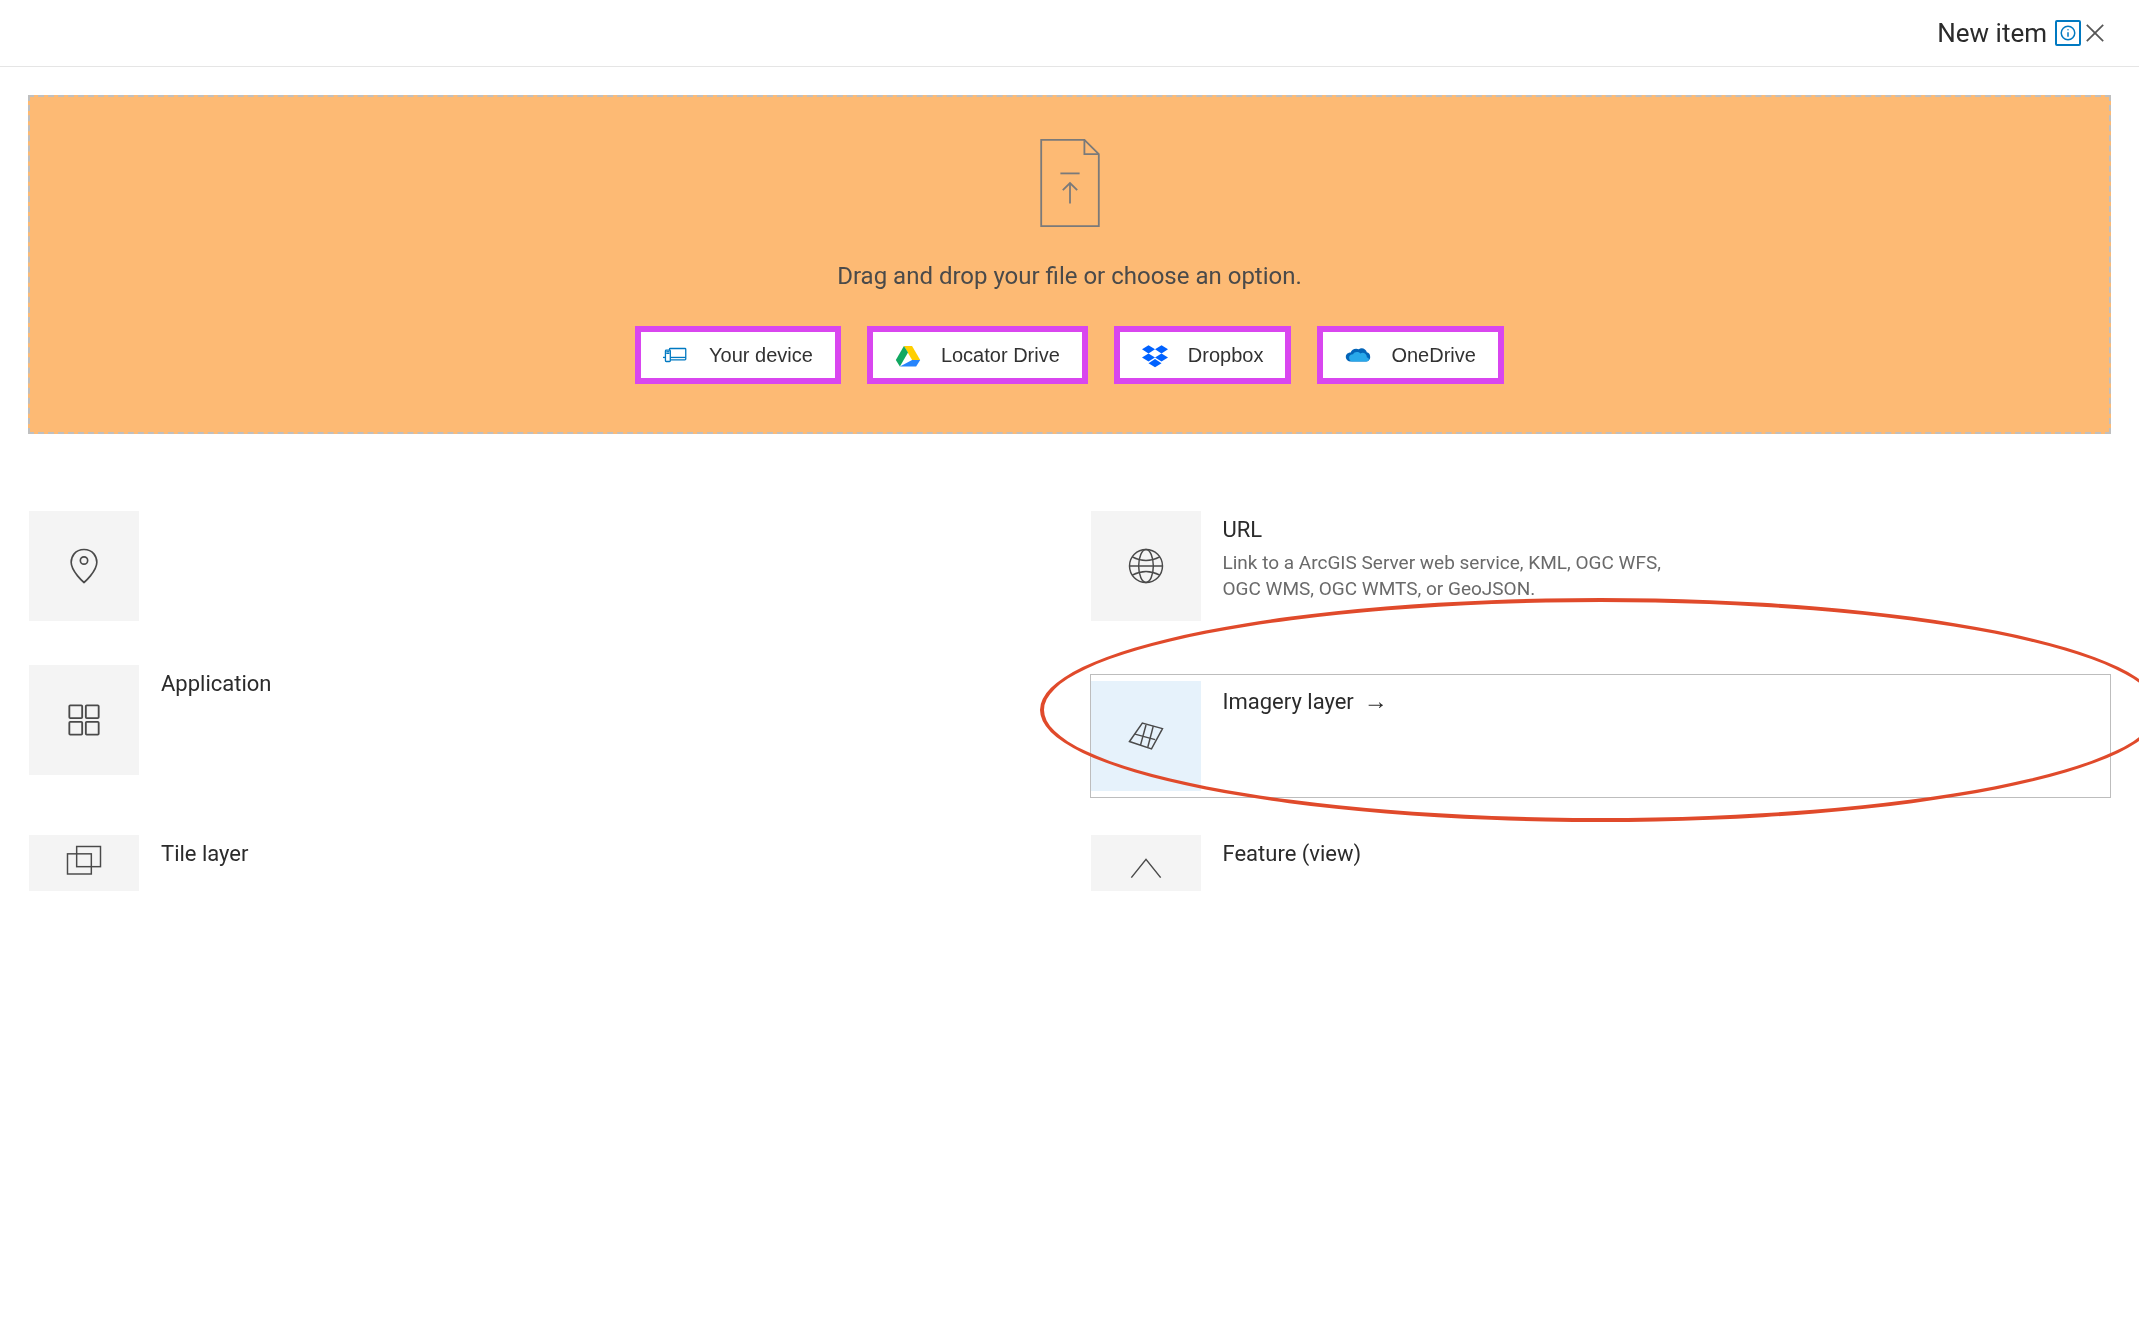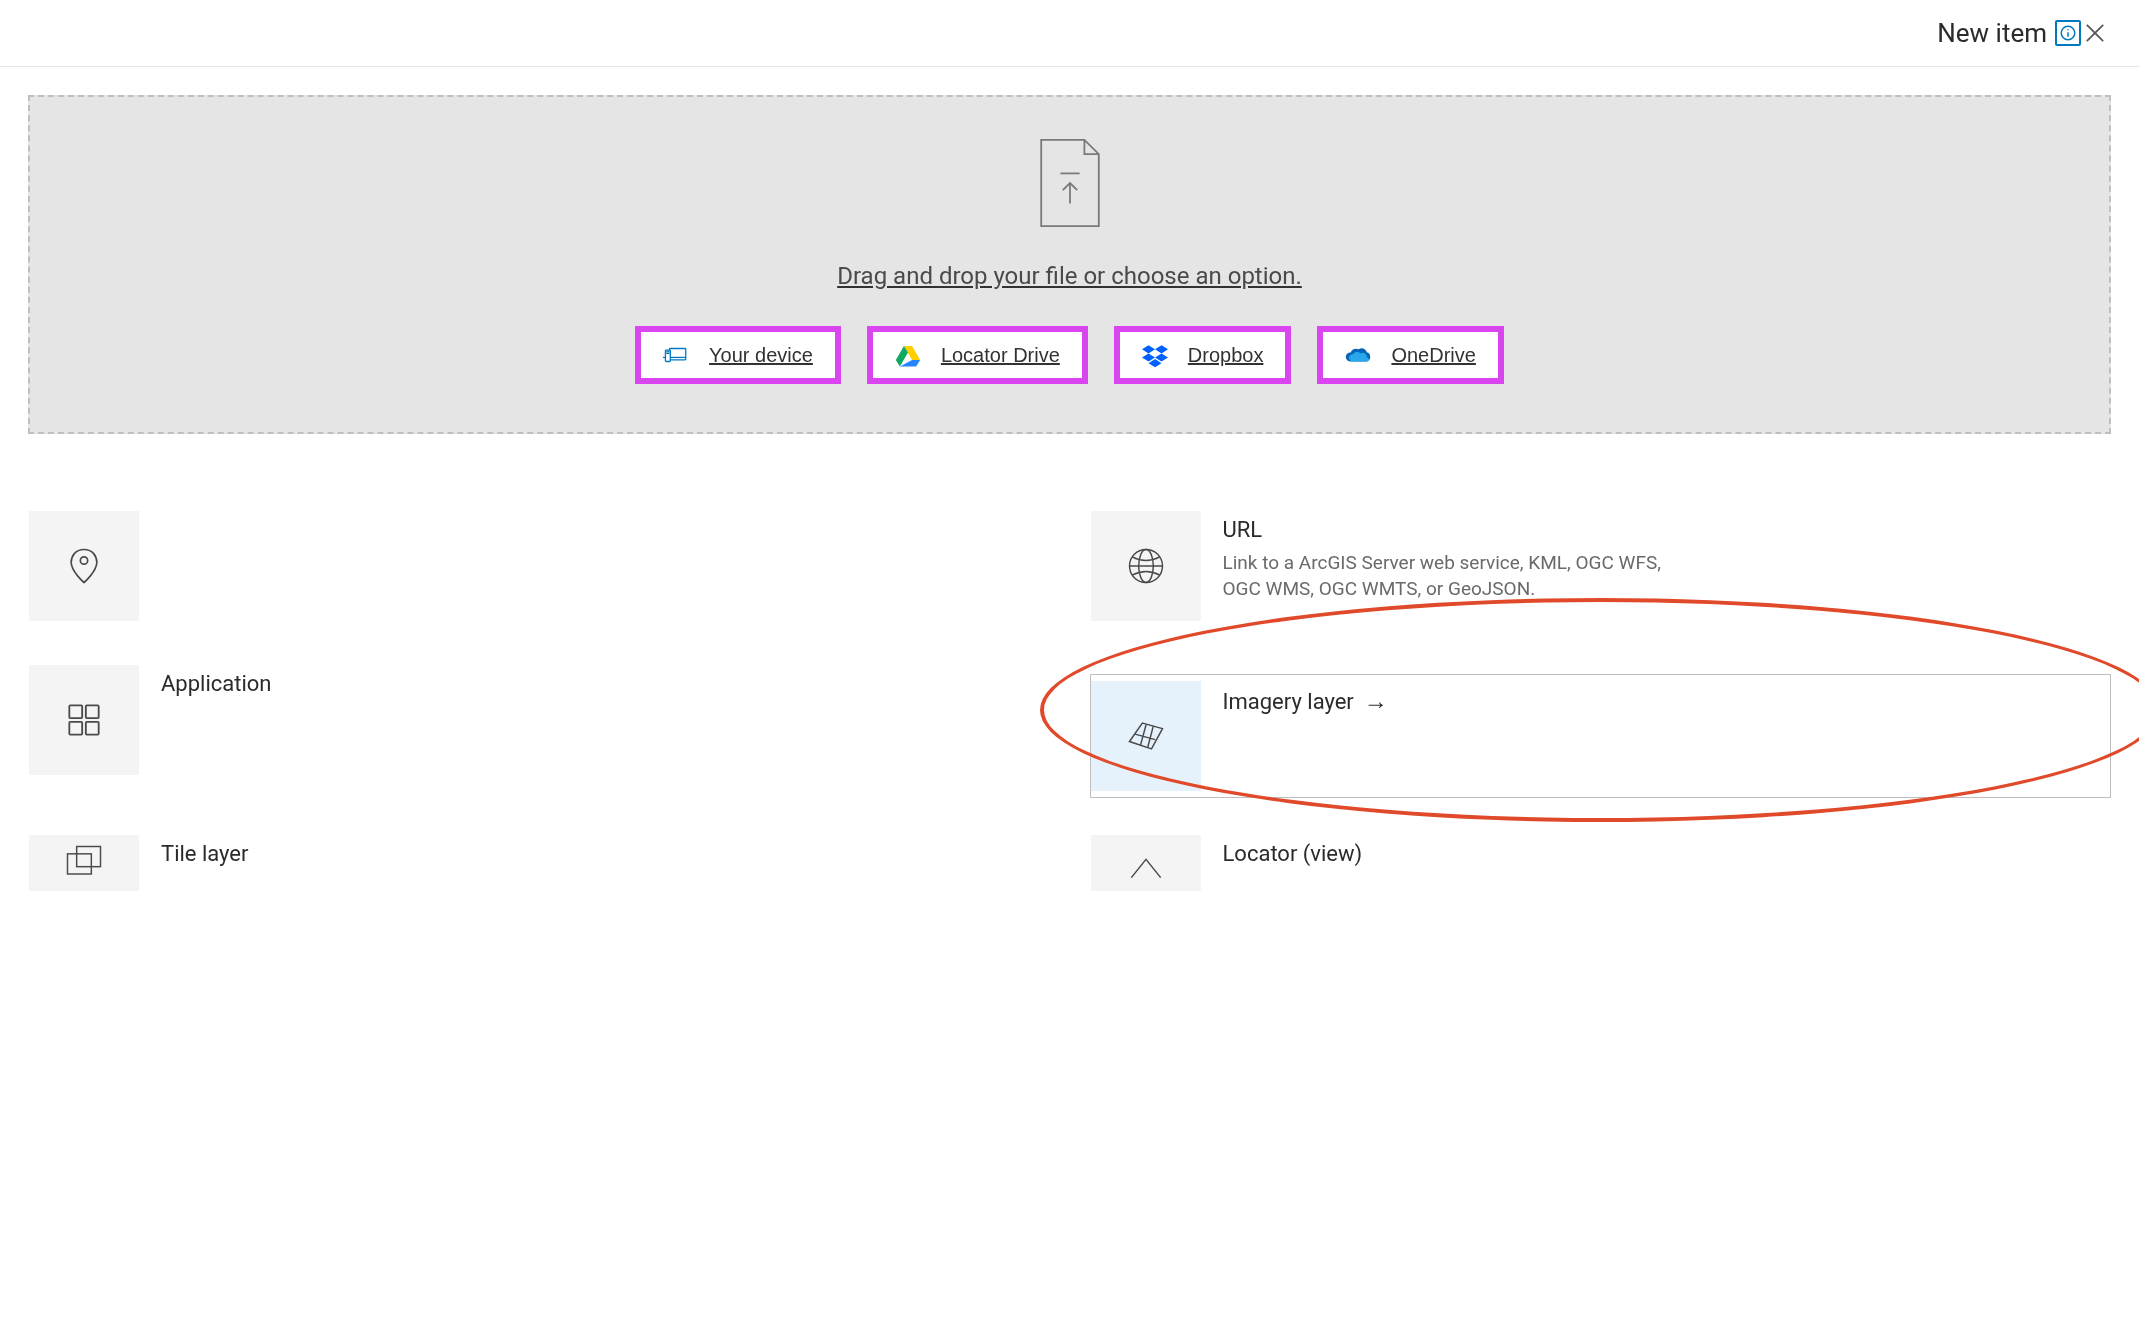--- a/index.html
+++ b/index.html
@@ -43,26 +43,25 @@
     display: flex; align-items: center; justify-content: center;
     cursor: pointer;
     color: #565656;
   }
   .close-btn svg { width: 28px; height: 28px; }
 
   
   .dropzone-wrapper { padding: 28px 28px 0 28px; }
   .dropzone {
     border: 2px dashed #bfbfbf;
-    background: #e5e5e5;
+    background: #fdba74;
     padding: 40px 20px 48px 20px;
     display: flex;
     flex-direction: column;
     align-items: center;
-    text-decoration: underline;
   }
   .file-upload-icon { margin-bottom: 28px; color: #6a6a6a; }
   .file-upload-icon svg { width: 72px; height: 92px; }
   .drop-instruction {
     font-size: 24px;
     color: #4a4a4a;
     font-weight: 400;
     margin-bottom: 36px;
   }
   .source-buttons {
@@ -304,19 +303,19 @@
     </div>
   </div>
 
   <div class="option-card">
     <div class="thumb short">
       <svg viewBox="0 0 48 48" fill="none" stroke="#4a4a4a" stroke-width="1.6">
         <path d="M8 40 L24 20 L40 40"></path>
       </svg>
     </div>
     <div class="option-body">
-      <div class="option-title">Locator (view)</div>
+      <div class="option-title">Feature (view)</div>
     </div>
   </div>
 
 </div>
 
 <div class="annot-ellipse" style="left: 1039.5px; top: 598px; width: 1121.5px; height: 224px;"></div>
 
 </body></html>

